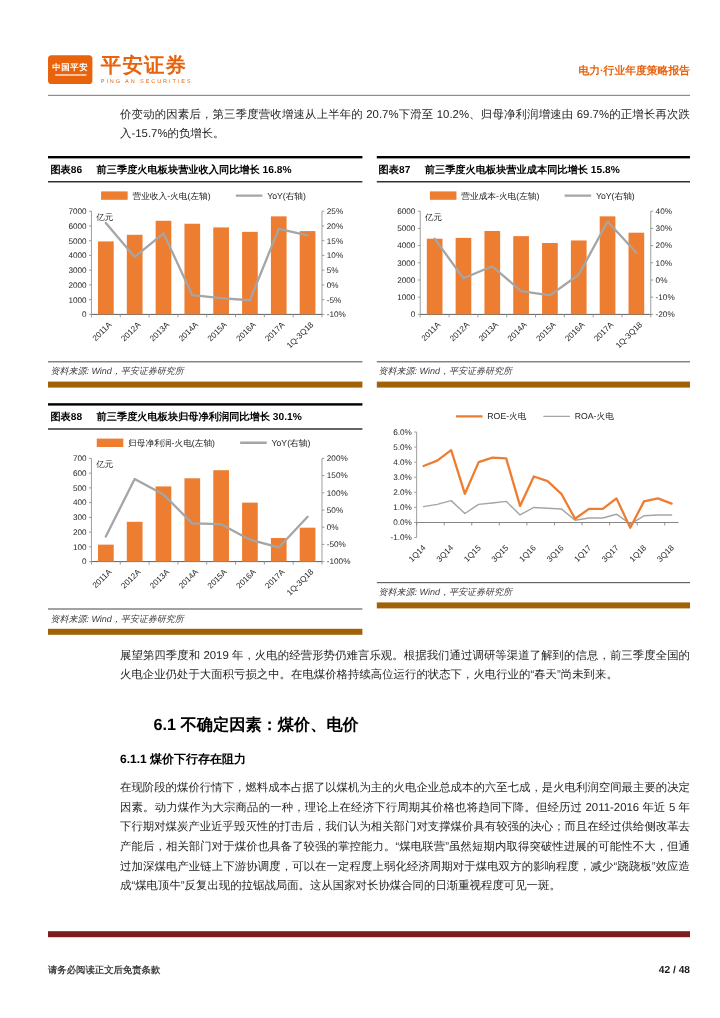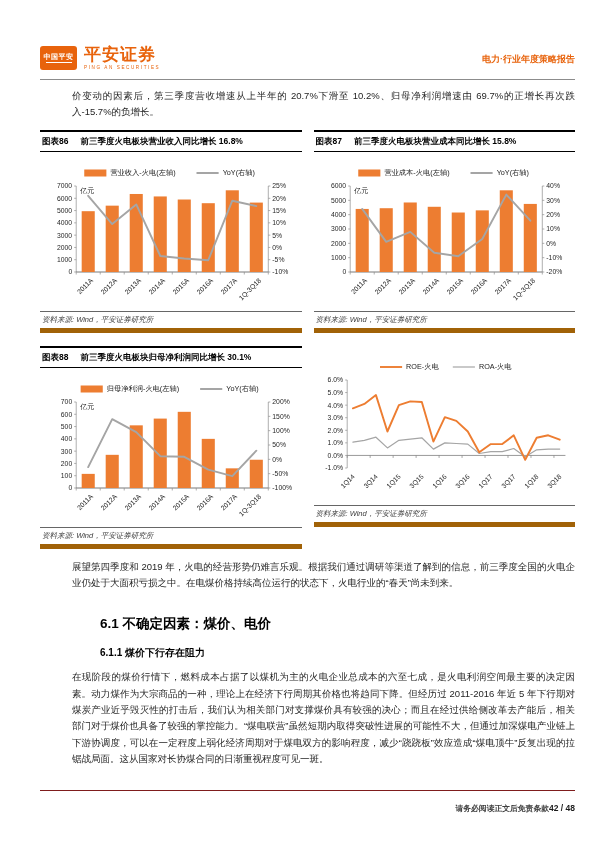--- a/index.html
+++ b/index.html
@@ -14,37 +14,37 @@
   .brand { display:flex; align-items:flex-start; gap:7px; }
   .logo-box { width:37px; height:24px; background:#e8630c; border-radius:3px; color:#fff;
               display:flex; flex-direction:column; align-items:center; justify-content:center; }
   .logo-box .t1 { font-size:7px; font-weight:bold; letter-spacing:.5px; line-height:1.1; }
   .logo-box .t2 { width:26px; border-top:1px solid #fff; margin-top:2px; }
   .brand-cn { font-size:17px; font-weight:bold; color:#e8630c; letter-spacing:1px; line-height:1.05; }
   .brand-en { font-size:4.6px; color:#e8630c; letter-spacing:1.6px; margin-top:1px; }
   .hdr-right { font-size:9px; font-weight:bold; color:#e8630c; padding-bottom:4px; }
   
   .content { padding:0 25px 0 40px; }
-  .para { margin-left:32px; font-size:9.5px; line-height:1.72; text-align:justify; color:#1f1f1f; }
+  .para { margin-left:60px; font-size:9.5px; line-height:1.72; text-align:justify; color:#1f1f1f; }
   .para.intro { margin-top:8px; }
   .para.outlook { margin-top:10px; }
-  .h2 { margin:24px 0 0 60px; font-size:13.5px; font-weight:bold; color:#000; }
+  .h2 { margin:24px 0 0 88px; font-size:13.5px; font-weight:bold; color:#000; }
   .h3 { margin:13px 0 0 60px; font-size:10px; font-weight:bold; color:#000; }
   .para.coal { margin-top:9px; }
   
   .fig-grid { display:grid; grid-template-columns:1fr 1fr; column-gap:12px; row-gap:13px; margin-top:9px; }
   .fig-title { border-top:2px solid #000; border-bottom:1px solid #000; padding:4px 2px 3px 2px;
                font-size:8.5px; font-weight:bold; display:flex; gap:12px; color:#000; }
-  .fig-chart { height:146px; margin-top:12px; }
+  .fig-chart { height:146px; margin-top:2px; }
   .fig-chart svg { width:100%; height:146px; display:block; }
   .fig-source { border-top:1px solid #666; border-bottom:5px solid #a16207; margin-top:1px;
                 font-size:7.5px; font-style:italic; color:#3d3d3d; padding:3px 2px; }
   
-  .ftr { position:absolute; left:40px; right:25px; bottom:34px; border-top:1px solid #7f1d1d;
-         padding-top:12px; display:flex; justify-content:flex-end;
+  .ftr { position:absolute; left:40px; right:25px; bottom:34px; border-top:5px solid #7f1d1d;
+         padding-top:22px; display:flex; justify-content:space-between;
          font-size:7.8px; font-weight:bold; color:#404040; }
   .ftr .pg { color:#1a1a1a; font-size:8.5px; }
 </style>
 </head>
 <body>
 
 <div class="page">
 
   <div class="hdr">
     <div class="brand">

